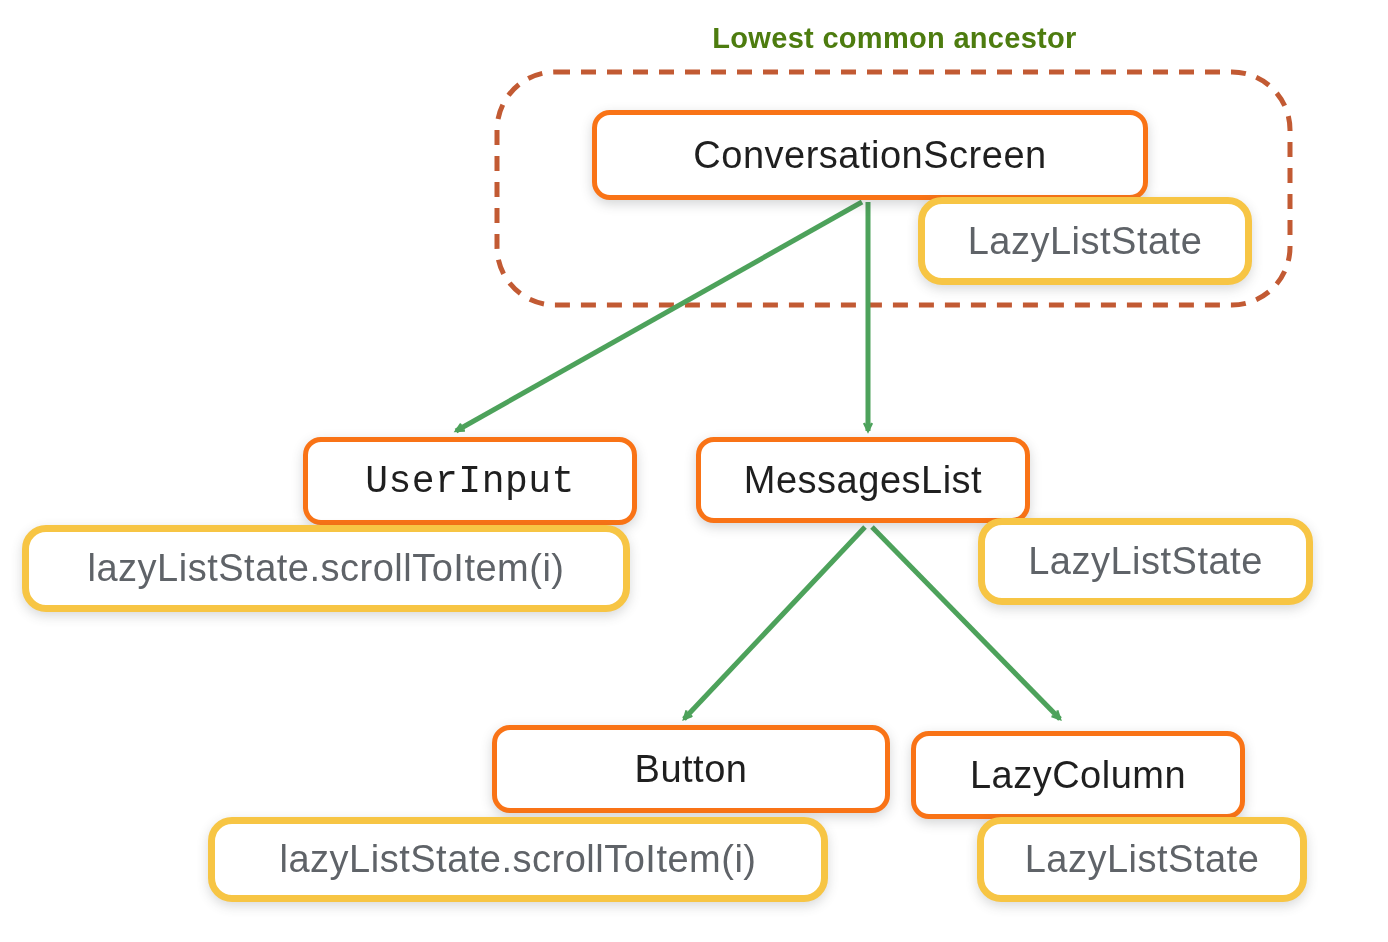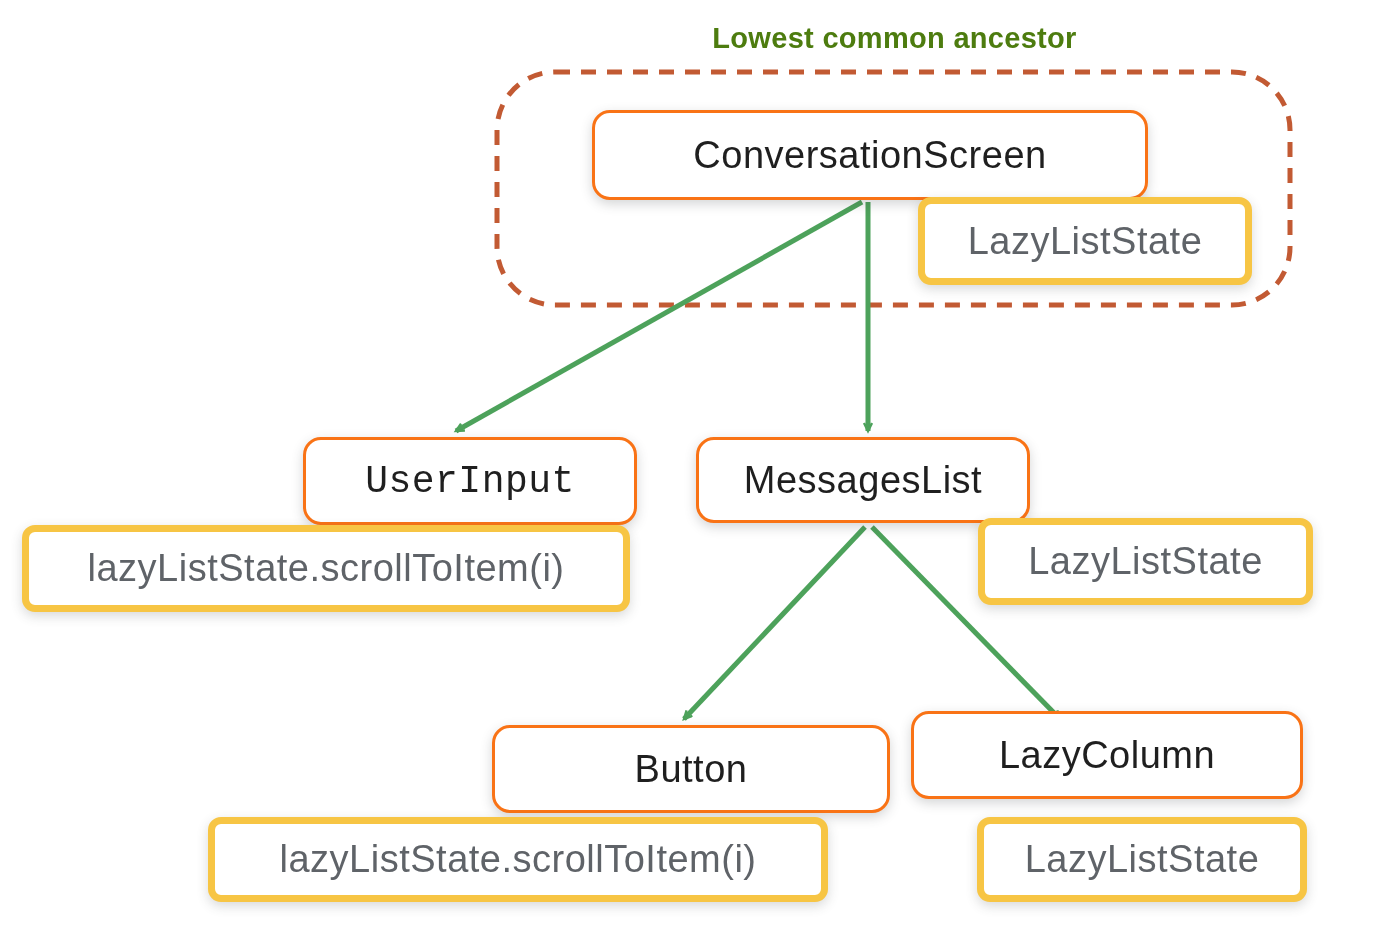--- a/index.html
+++ b/index.html
@@ -14,38 +14,38 @@
   #edges-layer {
     position: absolute;
     left: 0; top: 0;
     width: 1388px; height: 942px;
     z-index: 0;
   }
   .node {
     position: absolute;
     box-sizing: border-box;
     background: #ffffff;
-    border: 3px solid #f97316;
+    border: 5px solid #f97316;
     border-radius: 18px;
     display: flex;
     align-items: center;
     justify-content: center;
     font-size: 38px;
     color: #1f1f1f;
     z-index: 1;
     box-shadow: 0 4px 12px rgba(60,64,67,0.22);
     letter-spacing: 0.5px;
     white-space: nowrap;
   }
   .state {
     position: absolute;
     box-sizing: border-box;
     background: #ffffff;
     border: 7px solid #F7C544;
-    border-radius: 13px;
+    border-radius: 24px;
     display: flex;
     align-items: center;
     justify-content: center;
     font-size: 38px;
     color: #5F6368;
     z-index: 2;
     box-shadow: 0 4px 12px rgba(60,64,67,0.20);
     letter-spacing: 0.5px;
     white-space: nowrap;
   }
@@ -59,21 +59,21 @@
     font-weight: bold;
     color: #4d7c0f;
     z-index: 3;
     letter-spacing: 0.3px;
   }
   
   #node-conversation-screen { left: 592px; top: 110px; width: 556px; height: 90px; }
   #node-user-input          { left: 303px; top: 437px; width: 334px; height: 88px; font-family: Liberation Mono, monospace; }
   #node-messages-list       { left: 696px; top: 437px; width: 334px; height: 86px; }
   #node-button              { left: 492px; top: 725px; width: 398px; height: 88px; }
-  #node-lazy-column         { left: 911px; top: 711px; width: 392px; height: 88px; }
+  #node-lazy-column         { left: 911px; top: 731px; width: 334px; height: 88px; }
   
   #state-lca                { left: 918px; top: 197px; width: 334px; height: 88px; }
   #call-user-input          { left: 22px;  top: 525px; width: 608px; height: 87px; }
   #state-messages-list      { left: 978px; top: 518px; width: 335px; height: 87px; }
   #call-button              { left: 208px; top: 817px; width: 620px; height: 85px; }
   #state-lazy-column        { left: 977px; top: 817px; width: 330px; height: 85px; }
 </style>
 </head>
 <body>
 

